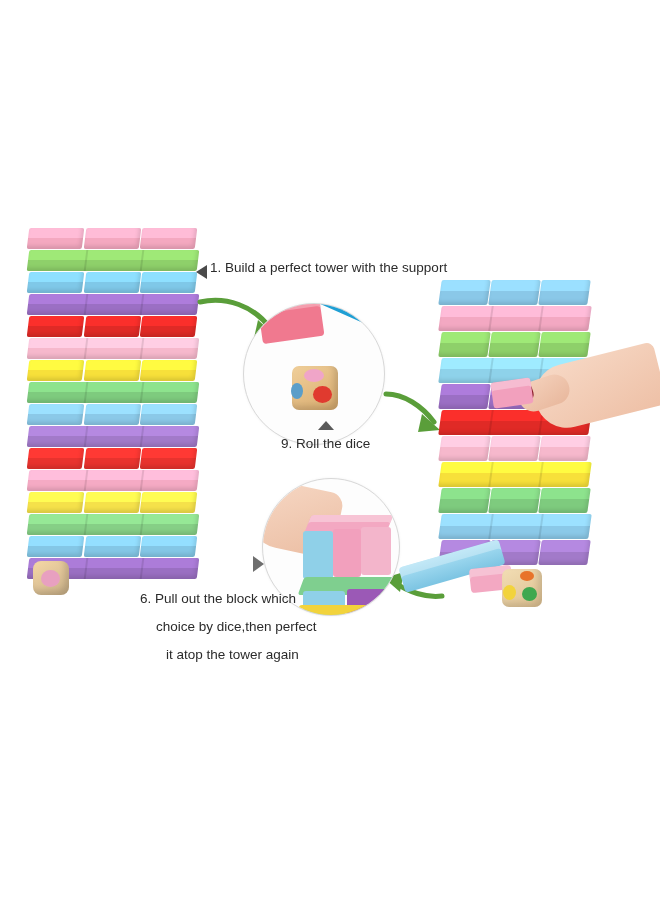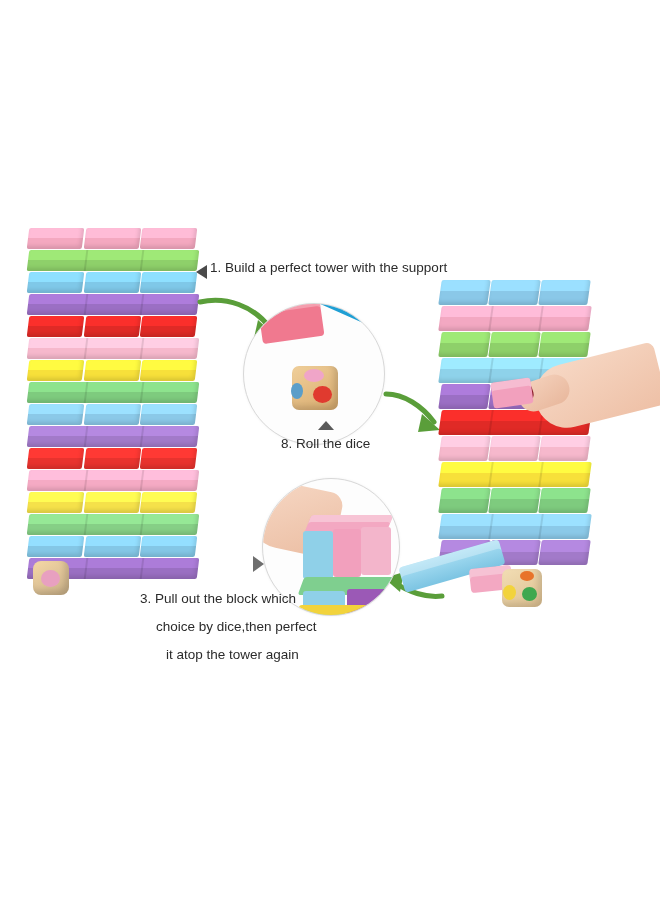--- a/index.html
+++ b/index.html
@@ -172,21 +172,21 @@
     <div style="position:absolute;left:66px;top:-22px;width:110px;height:40px;background:#1f9fd4;border-radius:4px;transform:rotate(24deg);box-shadow:inset 0 10px 0 rgba(255,255,255,.25);"></div>
 
     <div class="die" style="left:48px;top:62px;width:46px;height:44px;background:linear-gradient(150deg,#f0cf9a,#d8ab6e);box-shadow:inset -4px -4px 6px rgba(0,0,0,.14);">
       <div style="position:absolute;left:12px;top:3px;width:20px;height:13px;border-radius:50%;background:#f0a5c8;"></div>
       <div style="position:absolute;left:21px;top:20px;width:19px;height:17px;border-radius:50%;background:#e03a2f;"></div>
       <div style="position:absolute;left:-1px;top:17px;width:12px;height:16px;border-radius:50%;background:#5b9ec9;"></div>
     </div>
   </div>
 
   <div class="tri tri-up" id="tri2"></div>
-  <div class="caption" id="cap2">8. Roll the dice</div>
+  <div class="caption" id="cap2">9. Roll the dice</div>
 
   <svg class="arrow" style="left:382px;top:388px;" width="84" height="54" viewBox="0 0 84 54">
     <path d="M4 6 C22 6, 40 18, 52 34" stroke="#5a9e3a" stroke-width="5" fill="none" stroke-linecap="round"></path>
     <path d="M40 26 L58 42 L36 44 Z" fill="#5a9e3a"></path>
   </svg>
 
   <div id="right-tower" class="tower">
       <div class="layer" style="top: 0px; width: 150px; height: 30px;">
         <div class="blk" style="left: 0px; top: 0px; width: 48.5px; height: 25px; background: linear-gradient(rgb(155, 224, 255) 0px, rgb(155, 224, 255) 46%, rgb(138, 200, 232) 46%, rgb(138, 200, 232) 100%); box-shadow: rgba(0, 0, 0, 0.12) -2px -3px 4px inset; transform: skewX(-8deg);"></div>
         <div class="blk" style="left: 50px; top: 0px; width: 48.5px; height: 25px; background: linear-gradient(rgb(155, 224, 255) 0px, rgb(155, 224, 255) 46%, rgb(138, 200, 232) 46%, rgb(138, 200, 232) 100%); box-shadow: rgba(0, 0, 0, 0.12) -2px -3px 4px inset; transform: skewX(-8deg);"></div>
@@ -277,17 +277,17 @@
     <div style="position:absolute;left:2px;top:18px;width:104px;height:26px;background:linear-gradient(180deg,#a9dff4,#7cc4e2);border-radius:4px;transform:rotate(-16deg);box-shadow:inset 0 9px 0 rgba(255,255,255,.3);"></div>
     <div style="position:absolute;left:72px;top:32px;width:42px;height:24px;background:#f3a8c2;border-radius:4px;transform:rotate(-6deg);box-shadow:inset 0 8px 0 rgba(255,255,255,.3);"></div>
     <div class="die" style="left:104px;top:34px;width:40px;height:38px;background:linear-gradient(150deg,#f2ddb4,#ddc091);box-shadow:inset -4px -4px 6px rgba(0,0,0,.12);">
       <div style="position:absolute;left:18px;top:2px;width:14px;height:10px;border-radius:50%;background:#e8732a;"></div>
       <div style="position:absolute;left:20px;top:18px;width:15px;height:14px;border-radius:50%;background:#3fa84f;"></div>
       <div style="position:absolute;left:1px;top:16px;width:13px;height:15px;border-radius:50%;background:#f2d33c;"></div>
     </div>
   </div>
 
   <div class="tri tri-right" id="tri3"></div>
-  <div class="caption" id="cap3-l1">3.  Pull out the block which</div>
+  <div class="caption" id="cap3-l1">6.  Pull out the block which</div>
   <div class="caption" id="cap3-l2">choice by dice,then perfect</div>
   <div class="caption" id="cap3-l3">it atop the tower again</div>
 
 </div>
 
 </body></html>

